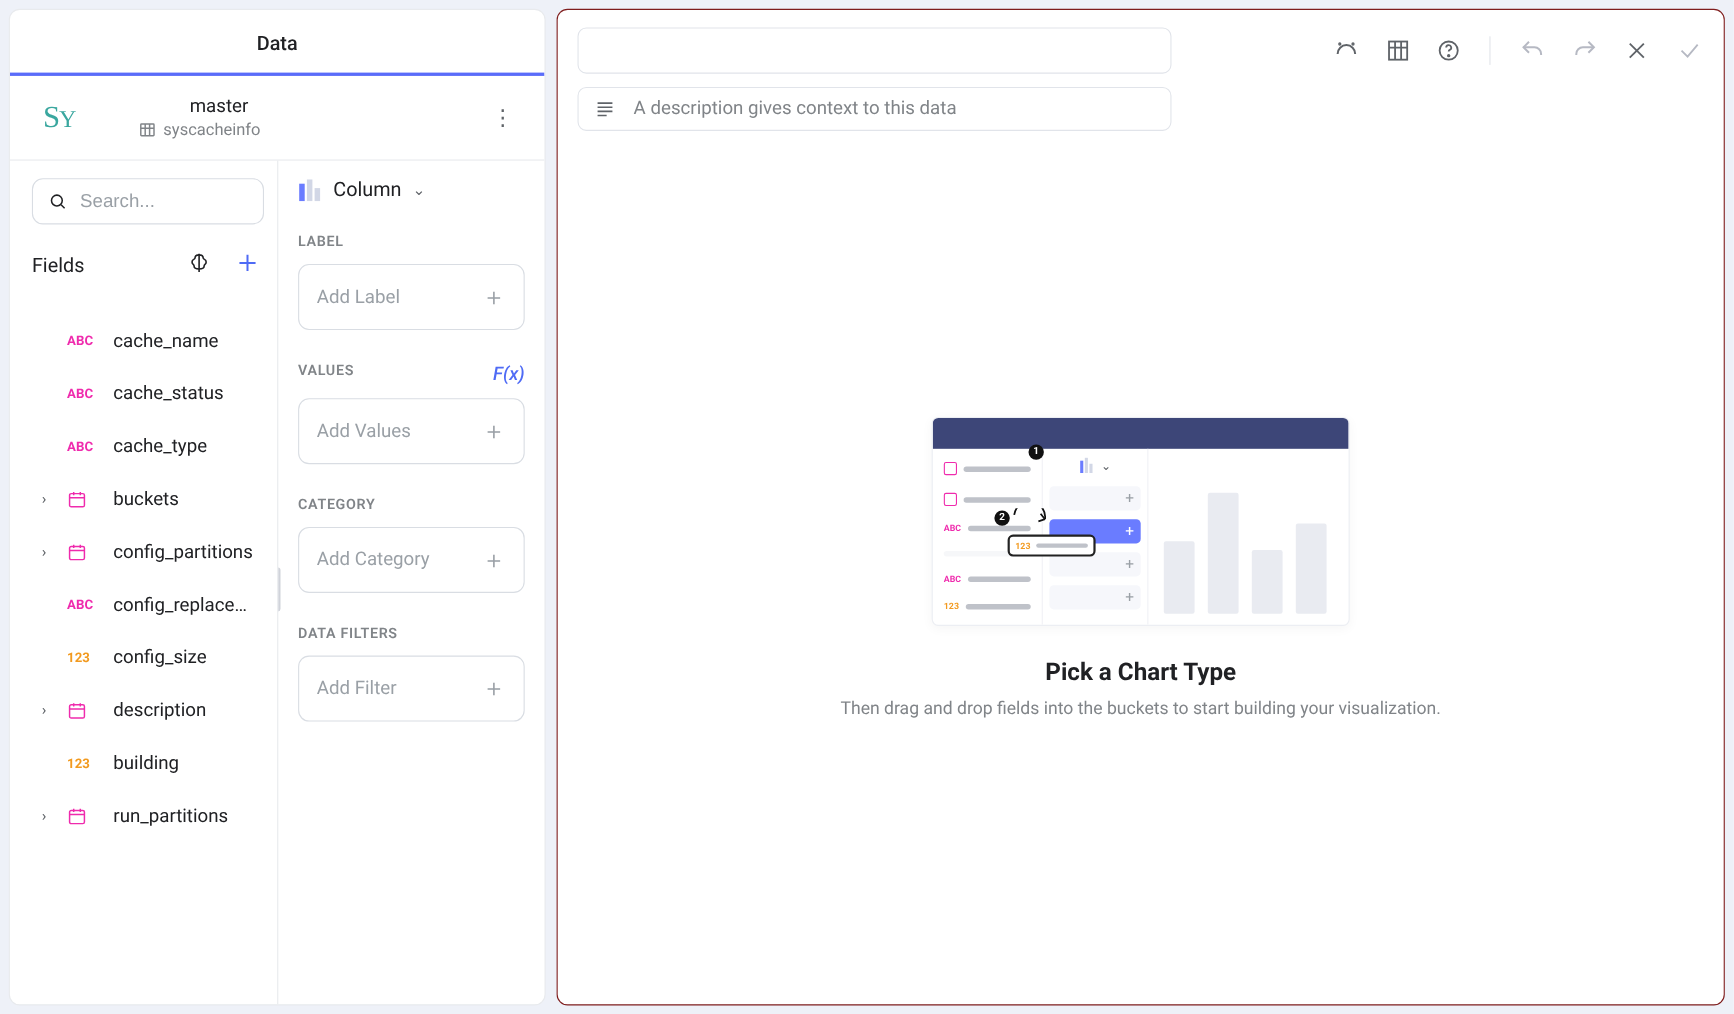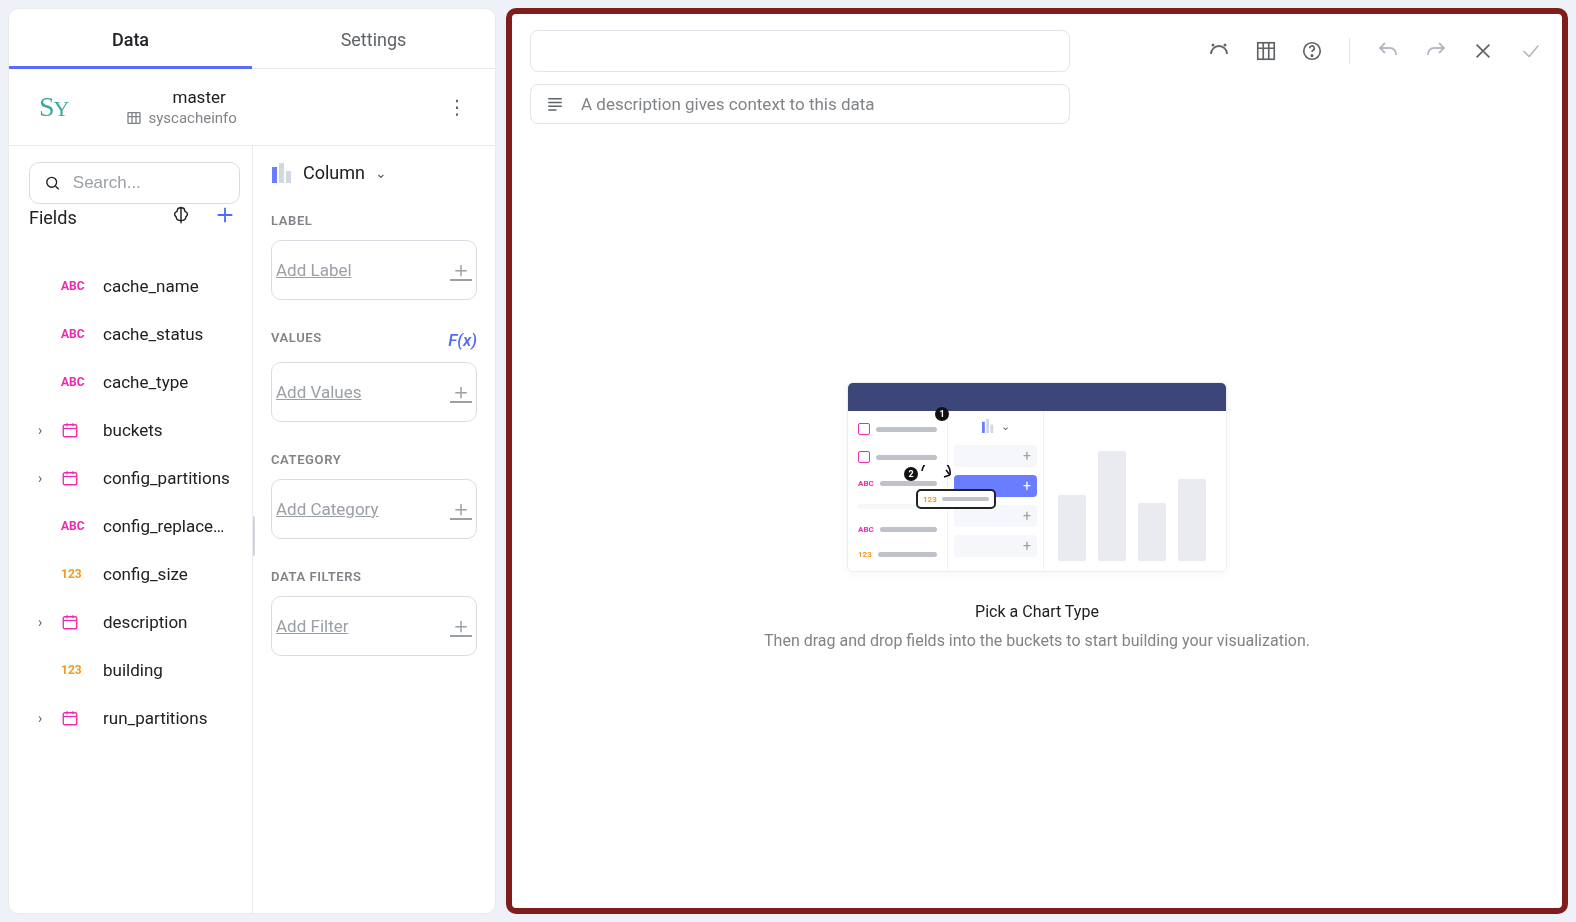--- a/index.html
+++ b/index.html
@@ -1,19 +1,19 @@
 <!DOCTYPE html>
 <html><head>
 <meta charset="utf-8">
 <style>
   * { box-sizing: border-box; margin: 0; padding: 0; }
   html, body { width: 100%; height: 100%; font-family: -apple-system, BlinkMacSystemFont, "Segoe UI", Roboto, sans-serif; background: #eef1f8; }
   .app { display: flex; height: 100vh; padding: 8px; gap: 10px; }
   .sidebar { width: 488px; background: #fff; border-radius: 10px; border: 1px solid #e8eaed; display: flex; flex-direction: column; overflow: hidden; }
-  .main { flex: 1; background: #fff; border-radius: 10px; border: 6px solid #7f1d1d; display: flex; flex-direction: column; overflow: hidden; position: relative; }
+  .main { flex: 1; background: #fff; border-radius: 10px; border: 1px solid #7f1d1d; display: flex; flex-direction: column; overflow: hidden; position: relative; }
 
   
   .tabs { display: flex; border-bottom: 1px solid #e8eaed; }
   .tab { flex: 1; text-align: center; padding: 20px 0 18px; font-size: 18px; color: #5f6368; cursor: pointer; position: relative; }
   .tab.active { color: #202124; font-weight: 500; }
   .tab.active::after { content: ""; position: absolute; bottom: -1px; left: 0; right: 0; height: 3px; background: #5a6cfa; }
 
   
   .source-header { display: flex; align-items: center; padding: 18px 22px 18px 30px; border-bottom: 1px solid #e8eaed; position: relative; gap: 22px; }
   .source-logo { font-family: Georgia, 'Times New Roman', serif; font-size: 28px; color: #3aa79f; font-weight: 500; letter-spacing: -1px; }
@@ -21,21 +21,21 @@
   .source-meta { margin-left: 36px; }
   .source-title { font-size: 17px; color: #202124; margin-left: 46px; }
   .source-sub { display: flex; align-items: center; gap: 6px; margin-top: 2px; color: #808488; font-size: 15px; }
   .more-dots { position: absolute; right: 28px; top: 50%; transform: translateY(-50%); color: #5f6368; cursor: pointer; font-size: 20px; line-height: 1; }
 
   
   .sidebar-body { display: flex; flex: 1; min-height: 0; }
   .fields-pane { width: 244px; border-right: 1px solid #e8eaed; display: flex; flex-direction: column; padding: 16px 12px 0 20px; overflow-y: auto; }
   .config-pane { flex: 1; padding: 16px 18px 0 18px; overflow-y: auto; position: relative; }
 
-  .search-box { display: flex; align-items: center; border: 1px solid #d9dde3; border-radius: 10px; padding: 10px 14px; gap: 12px; }
+  .search-box { display: flex; align-items: center; border: 1px solid #d9dde3; border-radius: 10px; padding: 10px 14px; gap: 12px; margin-bottom: 24px; }
   .search-box input { border: none; outline: none; font-size: 17px; width: 100%; color: #202124; background: transparent; }
   .search-box input::placeholder { color: #9aa0a6; }
 
   .fields-header { display: flex; align-items: center; justify-content: space-between; margin-bottom: 32px; padding-right: 4px; }
   .fields-title { font-size: 18px; color: #202124; }
   .fields-actions { display: flex; align-items: center; gap: 22px; }
   .brain-icon, .plus-icon { cursor: pointer; color: #5f6368; }
   .plus-icon { color: #4f6bf5; }
 
   .field-row { display: flex; align-items: center; gap: 14px; padding: 14px 4px; font-size: 17px; color: #202124; cursor: grab; }
@@ -47,21 +47,21 @@
   .type-cal svg { display: block; }
   .field-name { white-space: nowrap; overflow: hidden; text-overflow: ellipsis; max-width: 128px; }
 
   
   .chart-type { display: flex; align-items: center; gap: 10px; font-size: 18px; color: #202124; margin-bottom: 30px; cursor: pointer; }
   .chart-type svg.col-icon { display:block; }
   .chart-type .chev-d { color: #5f6368; font-size: 14px; }
 
   .bucket-label { font-size: 13px; font-weight: 600; letter-spacing: 0.6px; color: #808488; margin-bottom: 12px; text-transform: uppercase; display:flex; align-items:flex-start; justify-content:space-between;}
   .bucket-label .fx { color: #4f6bf5; text-transform: none; font-style: italic; font-size: 17px; font-weight: 500; letter-spacing: 0;}
-  .drop-well { border: 1px solid #d9dde3; border-radius: 10px; padding: 14px 4px; display: flex; align-items: center; justify-content: space-between; color: #9aa0a6; font-size: 17px; margin-bottom: 30px; cursor: pointer; text-decoration: underline;}
+  .drop-well { border: 1px solid #d9dde3; border-radius: 10px; padding: 14px 16px; display: flex; align-items: center; justify-content: space-between; color: #9aa0a6; font-size: 17px; margin-bottom: 30px; cursor: pointer;}
   .drop-well .add-plus { color: #9aa0a6; font-size: 22px; font-weight: 300; }
 
   
   .main-top { padding: 16px 18px 0 18px; }
   .title-bar { display: flex; align-items: center; gap: 12px; }
   .title-input { flex: 0 0 540px; height: 42px; border: 1px solid #e1e4ea; border-radius: 8px; }
   .tool-icons { display: flex; align-items: center; gap: 24px; margin-left: auto; color: #5f6368; }
   .tool-icons .sep { width: 1px; height: 26px; background: #e1e4ea; margin: 0 2px; }
   .tool-icons .ti { cursor: pointer; display:flex; align-items:center; justify-content:center; }
   .desc-bar { margin-top: 12px; width: 540px; height: 40px; border: 1px solid #e1e4ea; border-radius: 8px; display: flex; align-items: center; gap: 16px; padding: 0 14px; color: #808488; font-size: 17px; }
@@ -81,34 +81,33 @@
   .illus-mid .hdr { display:flex; align-items:center; gap:4px; justify-content:center; margin-bottom:4px;}
   .illus-mid .slot { height:22px; border-radius:4px; background:#f6f7fb; display:flex; align-items:center; justify-content:flex-end; padding-right:6px; color:#9aa0a6; font-size:14px;}
   .illus-mid .slot.active { background:#6a7cff; color:#fff;}
   .illus-mid .drag { position:absolute; left:-32px; top:78px; background:#fff; border:2px solid #222; border-radius:5px; width:80px; height:20px; display:flex; align-items:center; gap:5px; padding:0 5px;}
   .illus-mid .drag .n123{font-size:8px;font-weight:700;color:#f29a1f;}
   .illus-mid .drag .db{flex:1;height:4px;background:#bfc2c9;border-radius:2px;}
   .illus-right { flex:1; padding: 18px 14px 10px; display:flex; align-items:flex-end; gap:12px;}
   .illus-right .b { background:#e9ebf1; width:28px; border-radius:2px;}
   .badge-dot{position:absolute; width:14px;height:14px;border-radius:50%;background:#111;color:#fff;font-size:9px;display:flex;align-items:center;justify-content:center;font-weight:700;}
 
-  .canvas h2 { margin-top: 30px; font-size: 16px; color: #202124; font-weight: 400; text-align: right; }
+  .canvas h2 { margin-top: 30px; font-size: 22px; color: #202124; font-weight: 700; text-align: right; }
   .canvas p { margin-top: 10px; font-size: 16px; color: #808488; }
 
   .drag-handle { position:absolute; left:-3px; top: 370px; width:5px; height:40px; background:#d0d3da; border-radius:3px;}
 </style>
 </head>
 <body>
 
 <div class="app">
 
   <div class="sidebar">
     <div class="tabs">
       <div class="tab active">Data</div>
-      <div class="tab">Settings</div>
     </div>
 
     <div class="source-header">
       <div class="source-logo">S<span class="sy-y">Y</span></div>
       <div class="source-meta">
         <div class="source-title">master</div>
         <div class="source-sub">
           <svg width="16" height="16" viewBox="0 0 24 24" fill="none" stroke="#808488" stroke-width="2">
               <rect x="3" y="4" width="18" height="16" rx="1"></rect>
               <line x1="3" y1="10" x2="21" y2="10"></line>

